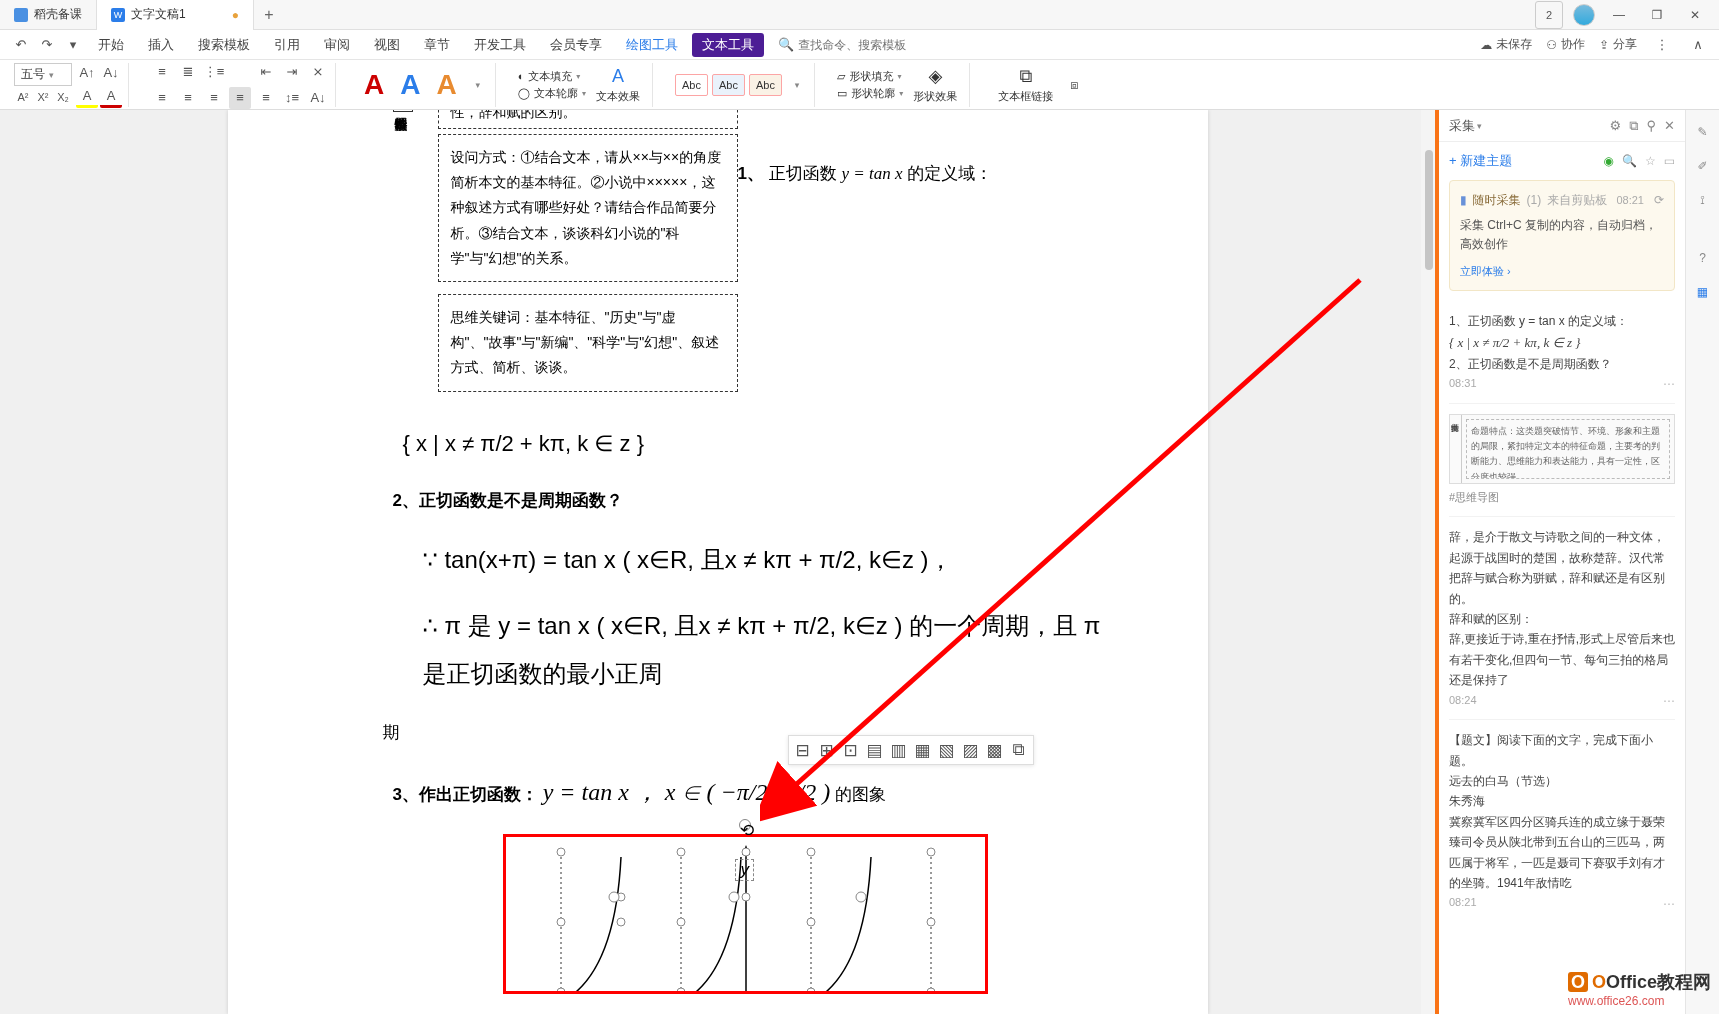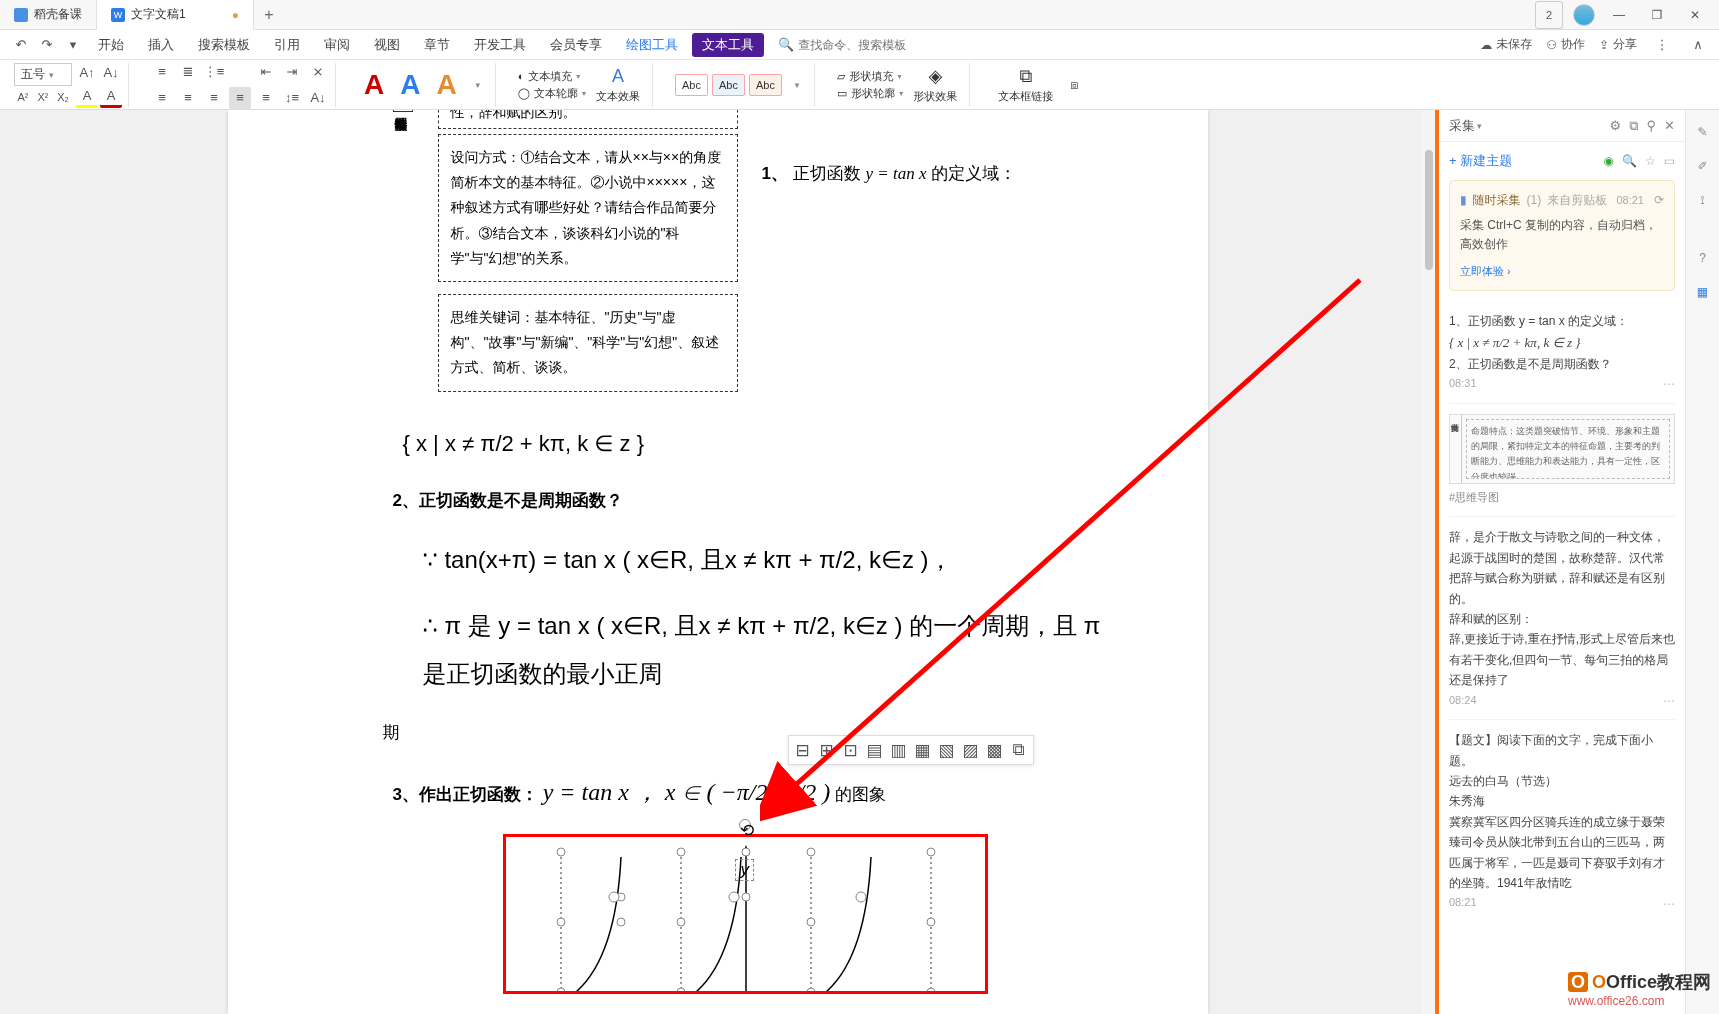--- a/index.html
+++ b/index.html
@@ -274,21 +274,21 @@
     <div class="page">
 
       <div class="spine-label" style="top:-8px"><span>本特征解读题型特点</span></div>
 
       <div style="position:absolute;left:210px;top:-6px;border:1px dashed #333;border-top:none;padding:0 12px 6px;width:300px;font-size:14px">
         <span>性，辞和赋的区别。</span>
       </div>
 
       <div style="height:24px"></div>
 
-      <div style="display:flex;gap:24px;align-items:flex-start">
+      <div style="display:flex;align-items:flex-start">
         <div style="width:300px;margin-left:45px">
           <div class="dashed-box"><span>设问方式：①结合文本，请从××与××的角度简析本文的基本特征。②小说中×××××，这种叙述方式有哪些好处？请结合作品简要分析。③结合文本，谈谈科幻小说的"科学"与"幻想"的关系。</span></div>
           <div class="dashed-box"><span>思维关键词：基本特征、"历史"与"虚构"、"故事"与"新编"、"科学"与"幻想"、叙述方式、简析、谈谈。</span></div>
         </div>
         <div style="padding-top:28px">
           <span style="font-weight:bold">1、</span>
           <span>正切函数 </span>
           <span class="math">y = tan x</span>
           <span> 的定义域：</span>
         </div>

